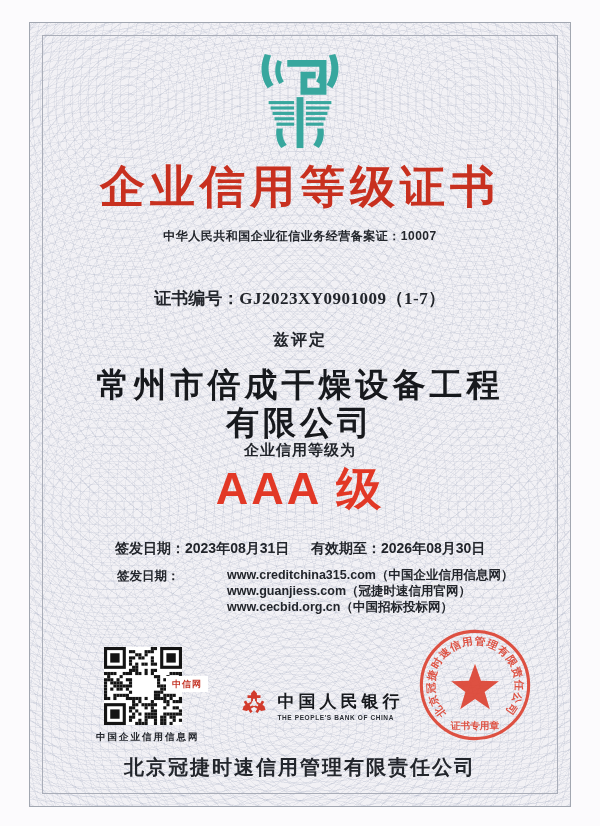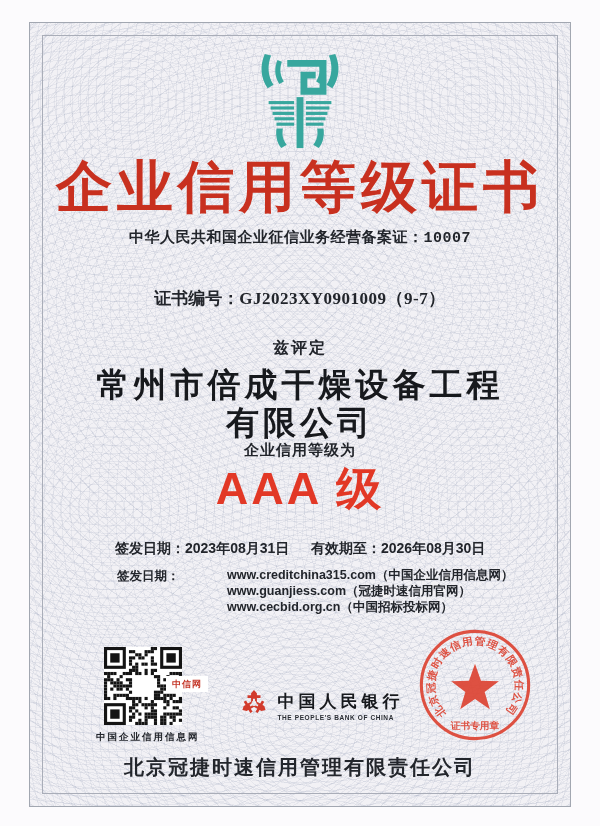--- a/index.html
+++ b/index.html
@@ -20,25 +20,25 @@
       repeating-radial-gradient(circle at 50% 36%, rgba(145,155,180,.12) 0 1px, transparent 1px 9px),
       repeating-radial-gradient(circle at 14% 62%, rgba(145,155,180,.12) 0 1px, transparent 1px 9px),
       repeating-radial-gradient(circle at 86% 62%, rgba(145,155,180,.12) 0 1px, transparent 1px 9px),
       repeating-radial-gradient(circle at 50% 90%, rgba(145,155,180,.13) 0 1px, transparent 1px 8px);
   }
   .frame-inner{position:absolute;inset:12px;border:1px solid #a9adb8;}
   .stage{position:absolute;inset:0;}
   .centered{position:absolute;left:0;right:0;text-align:center;}
   
   .logo{position:absolute;left:241px;top:54px;width:118px;height:98px;}
-  .title{top:161px;font-size:56px;line-height:52px;font-weight:900;letter-spacing:5px;color:#c8301f;}
-  .subtitle{top:228px;font-size:15px;font-weight:700;letter-spacing:.5px;font-family:Liberation Mono, monospace;}
+  .title{top:161px;font-size:45px;line-height:52px;font-weight:900;letter-spacing:5px;color:#c8301f;}
+  .subtitle{top:228px;font-size:12px;font-weight:700;letter-spacing:.5px;}
   .certno{top:287px;font-size:17px;font-weight:700;}
   .certno .val{font-family:"Liberation Serif","DejaVu Serif",serif;letter-spacing:.5px;}
-  .intro{top:338px;font-size:16px;font-weight:700;letter-spacing:2px;}
+  .intro{top:330px;font-size:16px;font-weight:700;letter-spacing:2px;}
   .company1{top:366px;font-size:33px;line-height:38px;font-weight:700;letter-spacing:4px;
             font-family:"Liberation Serif","DejaVu Serif",serif;color:#17191d;}
   .company2{top:404px;font-size:33px;line-height:38px;font-weight:700;letter-spacing:4px;
             font-family:"Liberation Serif","DejaVu Serif",serif;color:#17191d;}
   .gradelabel{top:441px;font-size:15px;font-weight:700;letter-spacing:1px;}
   .grade{top:464px;font-size:45px;line-height:50px;font-weight:900;letter-spacing:3px;color:#e23826;}
   .daterow{position:absolute;top:540px;left:0;right:0;font-size:14px;font-weight:700;}
   .daterow .issue{position:absolute;left:115px;white-space:nowrap;}
   .daterow .valid{position:absolute;left:311px;white-space:nowrap;}
   .publabel{position:absolute;left:117px;top:568px;font-size:12.5px;font-weight:700;}
@@ -93,21 +93,21 @@
       <path fill="none" stroke="#38a79e" stroke-width="7" d="M47,9.5 H83.5 V38 H64 V21.5 H76"></path>
       <rect x="56.5" y="44" width="7" height="52" fill="#38a79e"></rect>
     </svg>
   </div>
 
   <div class="centered title">企业信用等级证书</div>
 
   <div class="centered subtitle">中华人民共和国企业征信业务经营备案证：10007</div>
 
   <div class="centered certno">
-    <span>证书编号：</span><span class="val">GJ2023XY0901009（9-7）</span>
+    <span>证书编号：</span><span class="val">GJ2023XY0901009（1-7）</span>
   </div>
 
   <div class="centered intro">兹评定</div>
 
   <div class="centered company1">常州市倍成干燥设备工程</div>
   <div class="centered company2">有限公司</div>
 
   <div class="centered gradelabel">企业信用等级为</div>
   <div class="centered grade">AAA 级</div>
 

